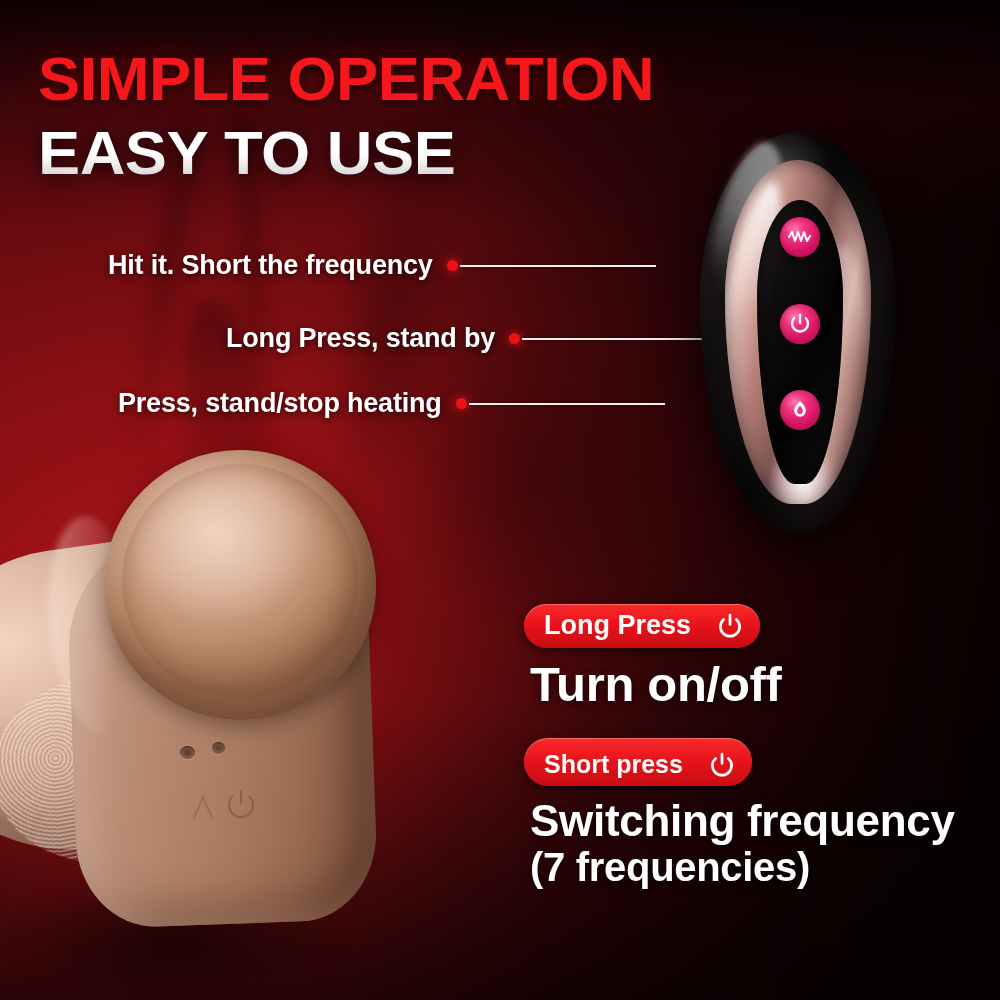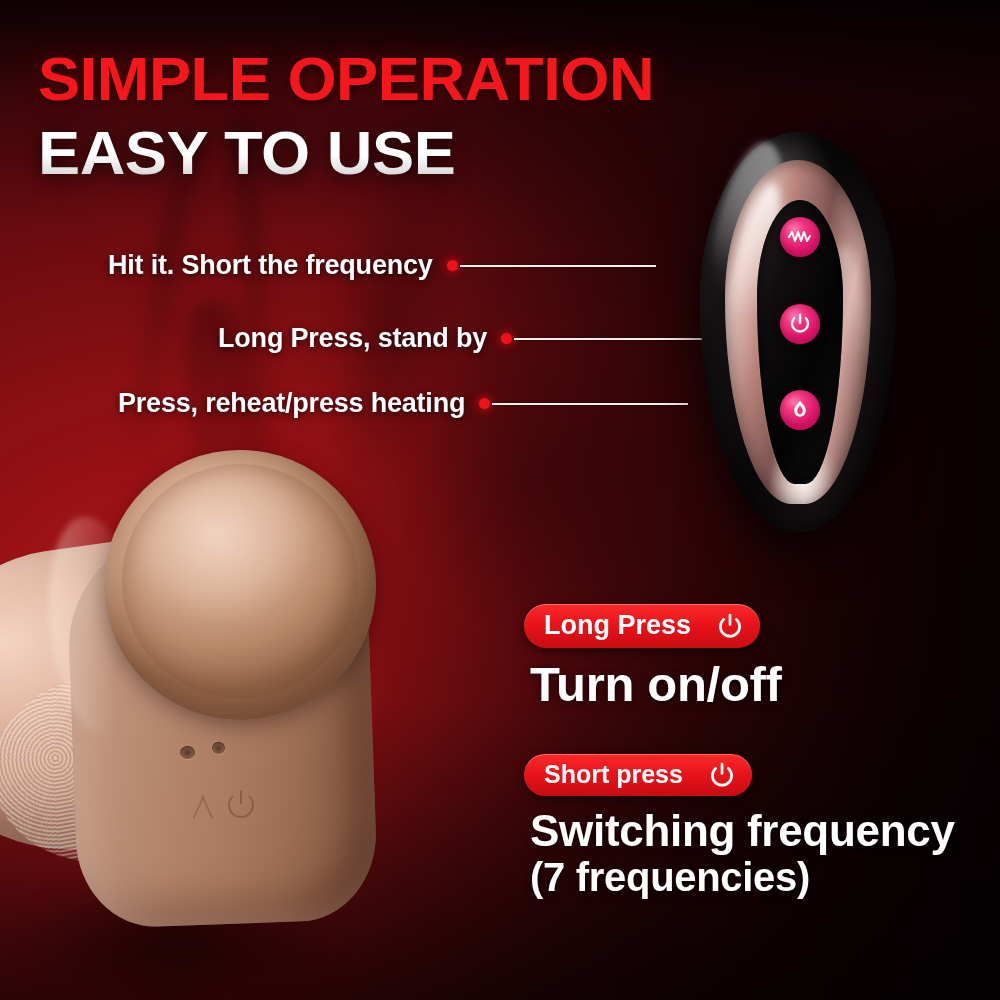--- a/index.html
+++ b/index.html
@@ -71,21 +71,21 @@
     width:11px;height:11px;border-radius:50%;background:#ef1118;
     margin-left:14px;flex:0 0 auto;
     box-shadow:0 0 9px 2px rgba(239,17,24,.55);
   }
   .callout .lead{
     height:2px;background:#f2eeee;flex:0 0 auto;margin-left:2px;
     box-shadow:0 0 3px rgba(0,0,0,.5);
   }
   #callout-0{left:108px;top:250px;}
   #callout-0 .lead{width:196px;}
-  #callout-1{left:218px;top:323px;}
+  #callout-1{left:226px;top:323px;}
   #callout-1 .lead{width:196px;}
   #callout-2{left:118px;top:388px;}
   #callout-2 .lead{width:196px;}
 
   
   #remote{position:absolute;left:700px;top:132px;width:196px;height:400px;}
   .r-shell{
     position:absolute;inset:0;
     border-radius:50% 50% 48% 48% / 42% 42% 58% 58%;
     background:
@@ -192,21 +192,21 @@
 
   
   #instructions{position:absolute;left:524px;top:604px;width:460px;}
   .pill{
     display:inline-flex;align-items:center;gap:25px;
     background:linear-gradient(180deg,#fa2a2a 0%, #e8131a 48%, #c70d12 100%);
     border-radius:999px;color:#fff;font-weight:700;
     box-shadow:0 3px 10px rgba(0,0,0,.55), inset 0 1px 0 rgba(255,255,255,.30);
   }
   #pill-long{padding:6px 16px 7px 20px;font-size:27px;}
-  #pill-short{padding:6px 16px 7px 20px;font-size:25px;margin-top:16px;}
+  #pill-short{padding:12px 16px 7px 20px;font-size:25px;margin-top:0;}
   .pill svg{display:block;flex:0 0 auto;}
   .bigline{
     color:#fff;font-weight:700;letter-spacing:-.3px;
     text-shadow:0 2px 8px rgba(0,0,0,.65);
   }
   #line-turn{font-size:49px;margin:8px 0 0 6px;}
   #gap-1{height:26px;}
   #line-switch{font-size:44px;margin:10px 0 0 6px;line-height:1.12;}
   #line-switch2{font-size:40px;margin:0 0 16px 6px;line-height:1.12;}
 </style>
@@ -234,21 +234,21 @@
     <span class="ctext">Hit it. Short the frequency</span>
     <span class="dot"></span>
     <span class="lead"></span>
   </div>
   <div class="callout" id="callout-1">
     <span class="ctext">Long Press, stand by</span>
     <span class="dot"></span>
     <span class="lead"></span>
   </div>
   <div class="callout" id="callout-2">
-    <span class="ctext">Press, reheat/press heating</span>
+    <span class="ctext">Press, stand/stop heating</span>
     <span class="dot"></span>
     <span class="lead"></span>
   </div>
 
   <div id="remote">
     <div class="r-shell"></div>
     <div class="r-rose">
       <span class="spec s1"></span>
       <span class="spec s2"></span>
       <span class="spec s3"></span>

